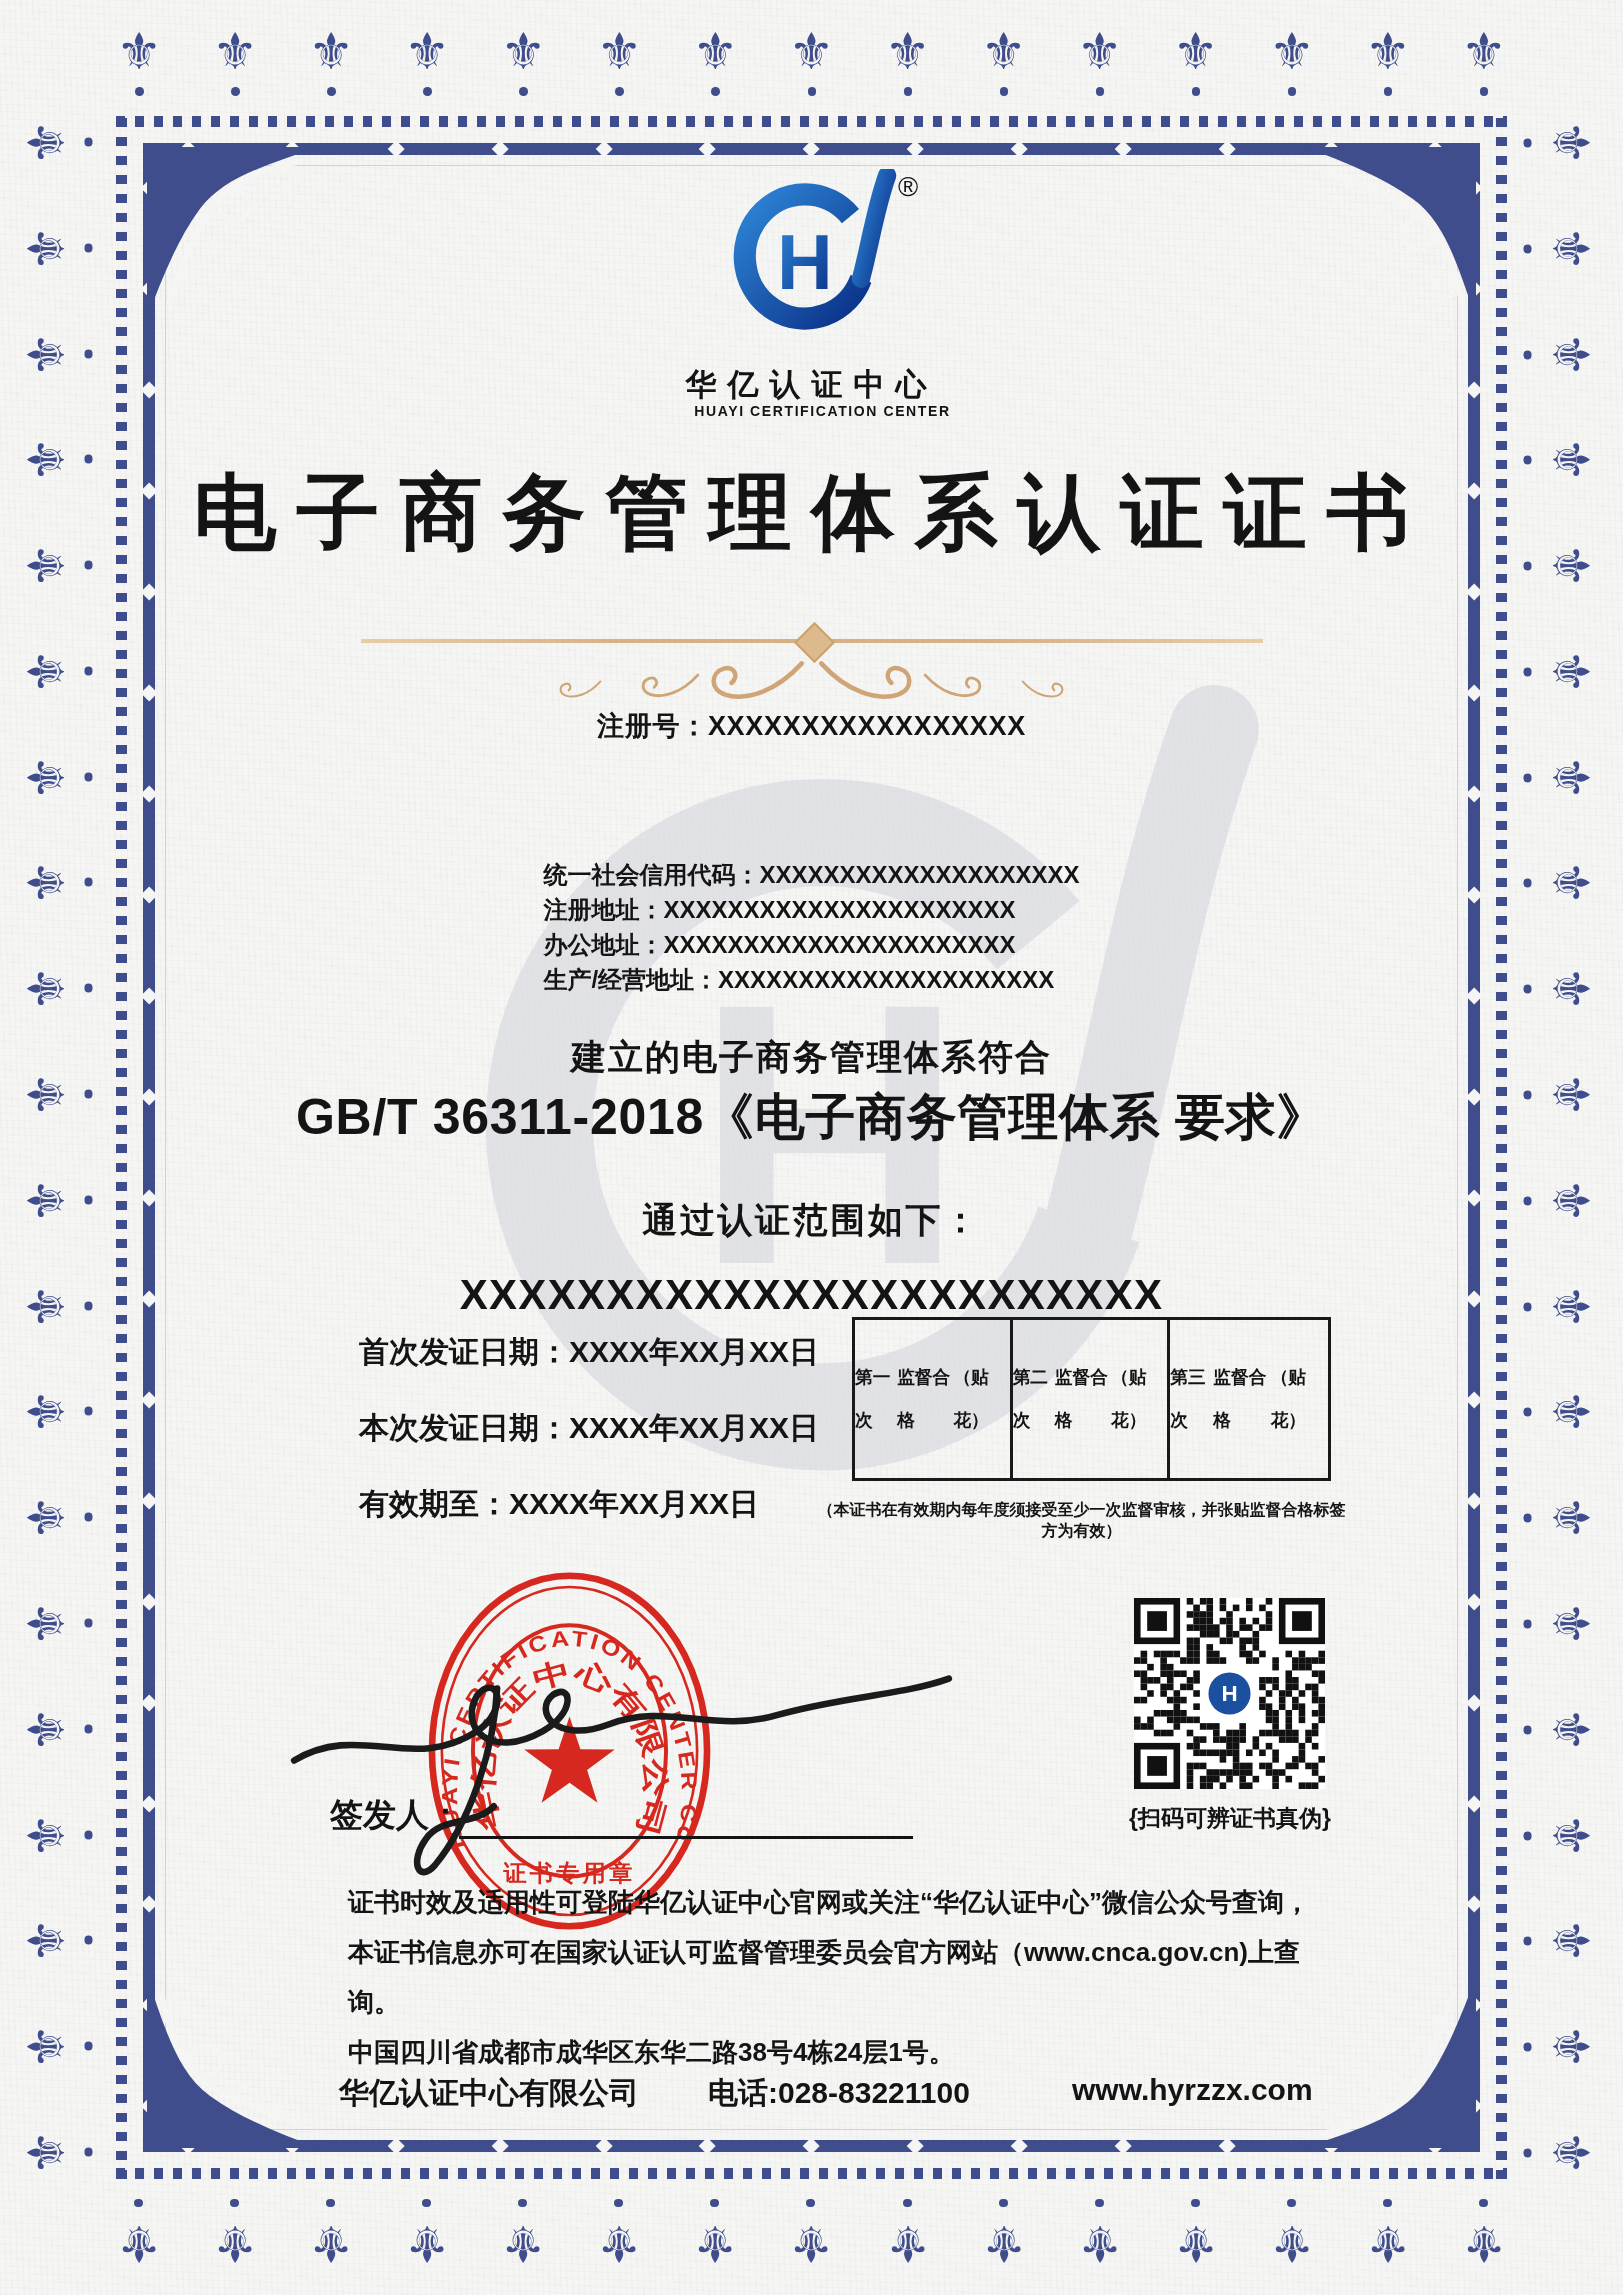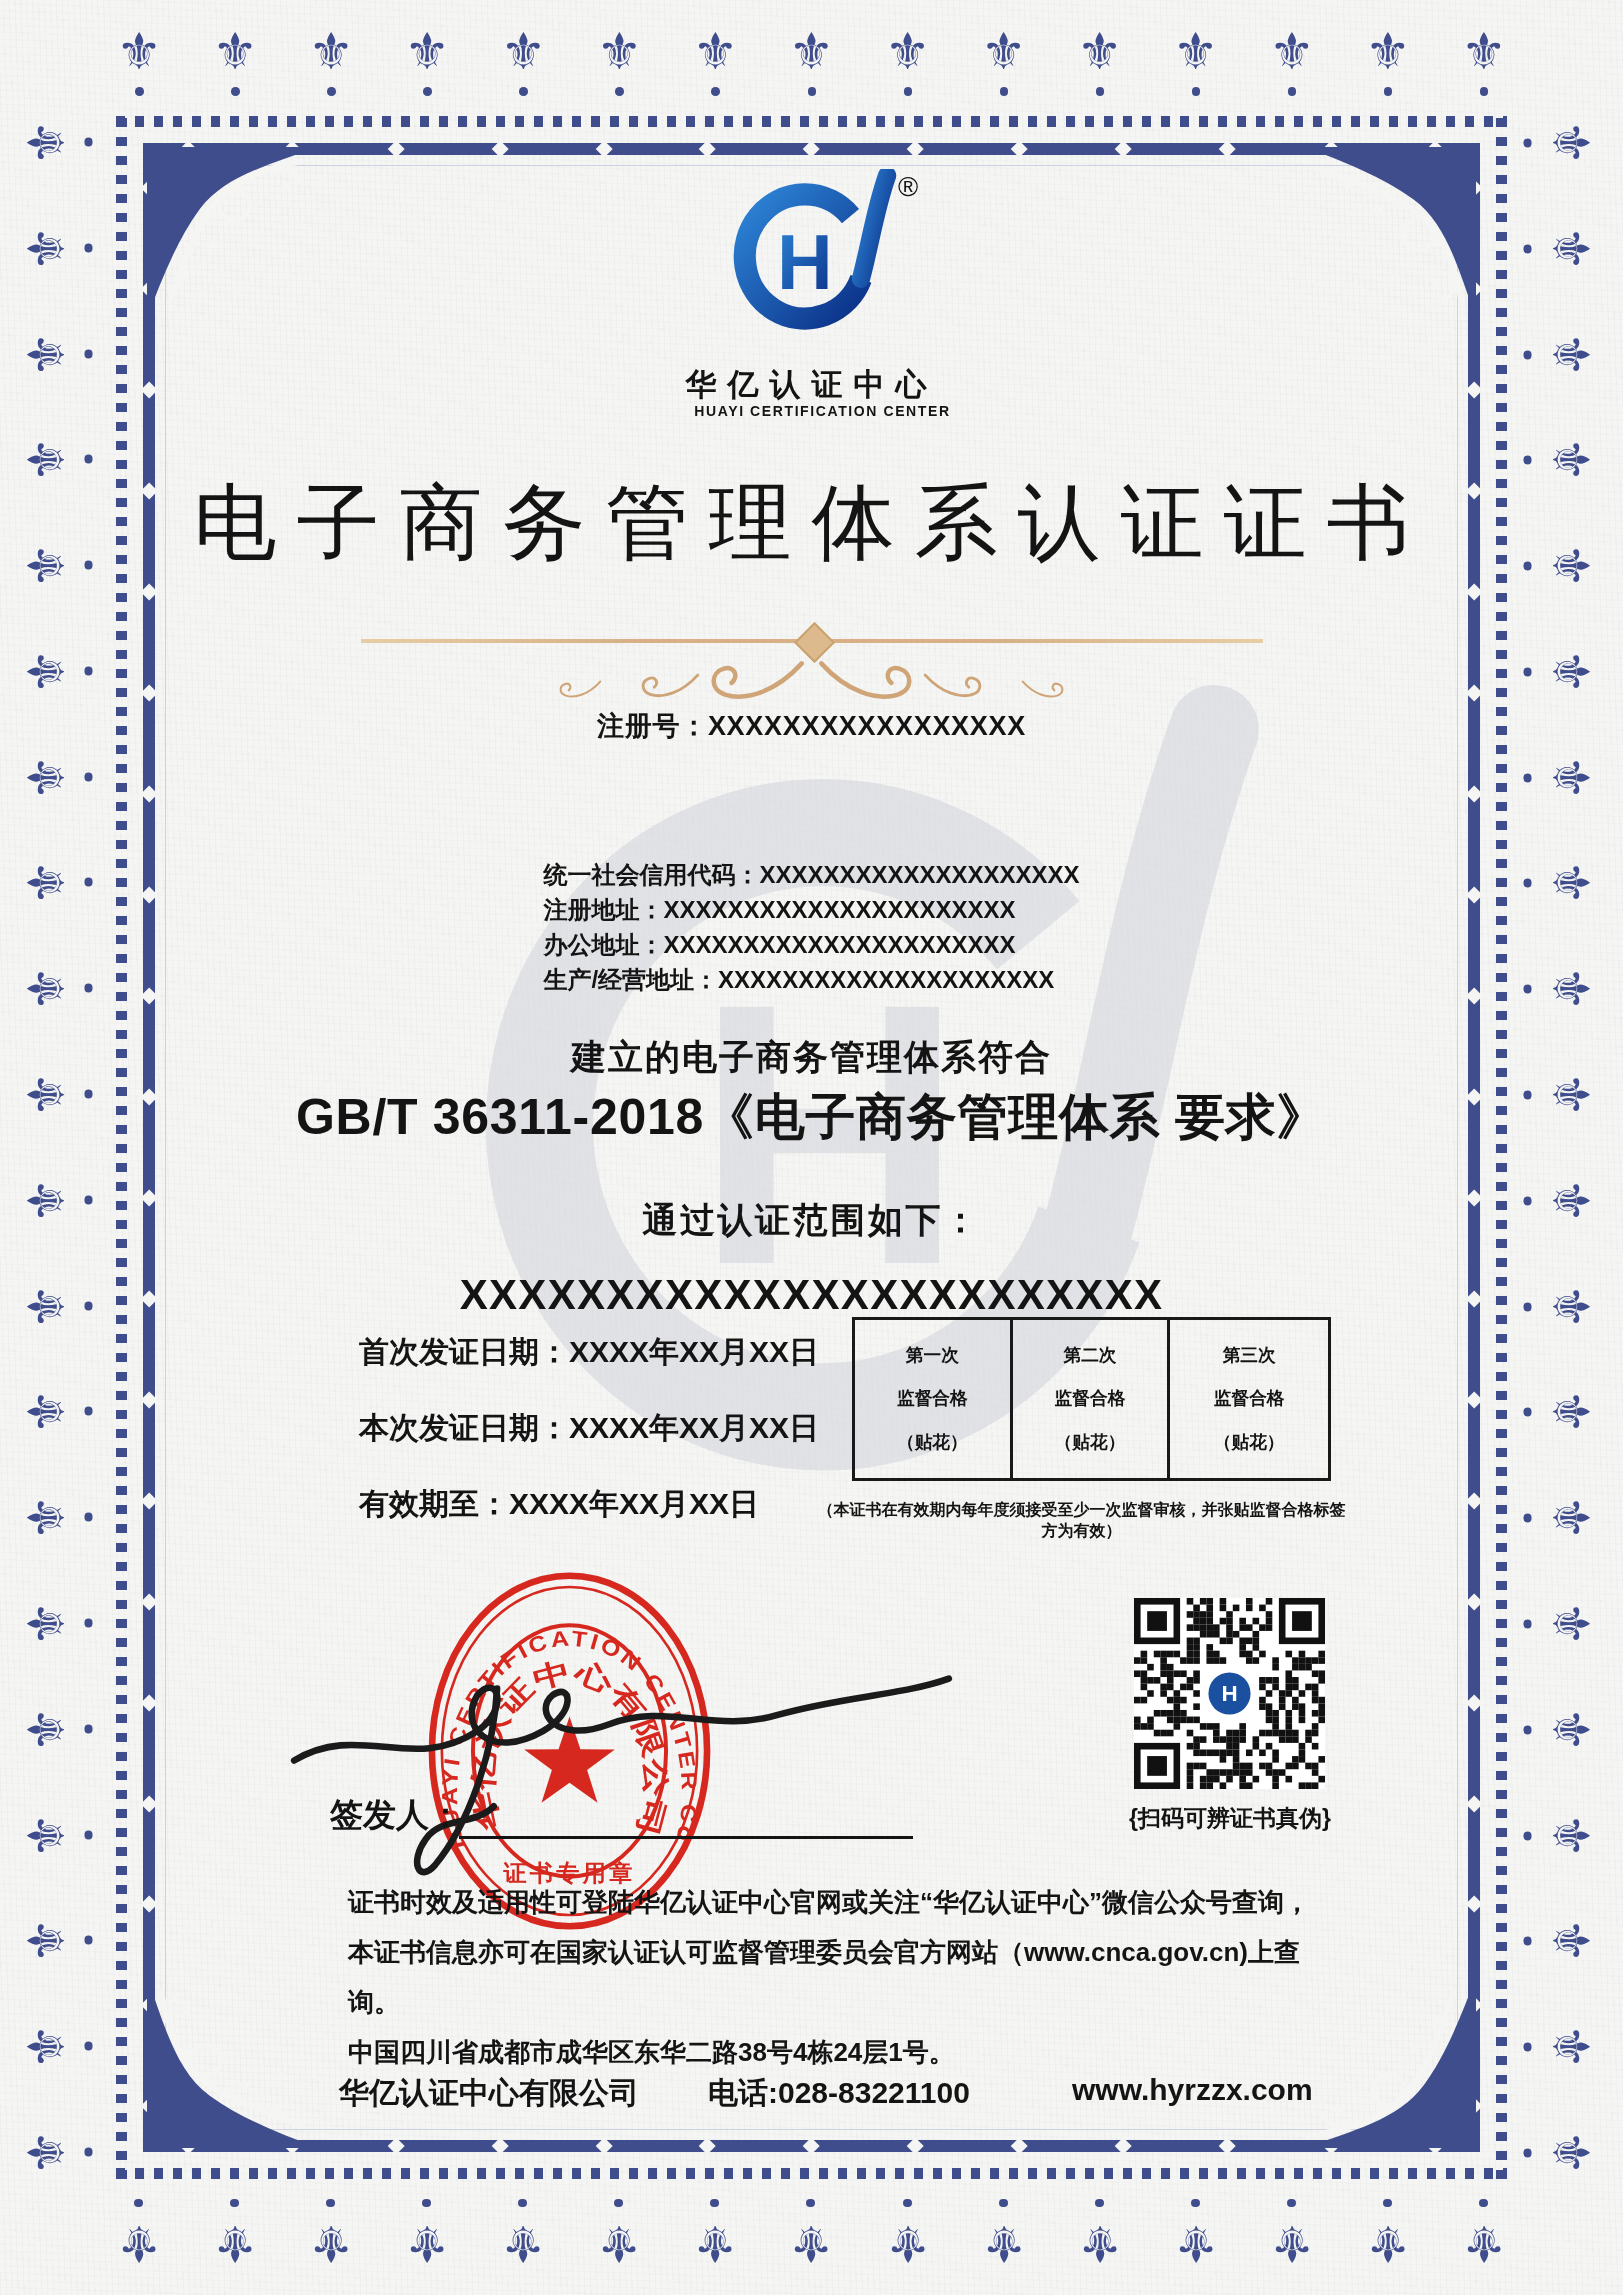--- a/index.html
+++ b/index.html
@@ -53,21 +53,21 @@
 
   
   .content{position:absolute;inset:0;z-index:5;color:#141414;}
   .abs{position:absolute;}
   .ctr{left:0;width:100%;text-align:center;}
 
   .logo-svg{left:692px;top:169px;width:236px;height:196px;}
   .logo-cn{top:364px;font-size:31px;font-weight:900;letter-spacing:11px;}
   .logo-en{top:403px;font-size:14px;font-weight:700;letter-spacing:1.6px;padding-left:11px;}
 
-  .title{top:468px;font-size:83px;font-weight:400;letter-spacing:20px;white-space:nowrap;}
+  .title{top:458px;font-size:83px;font-weight:700;letter-spacing:20px;white-space:nowrap;}
 
   .gold-line{left:361px;top:639px;width:902px;height:3.9px;
     background:linear-gradient(90deg,#e7cda6,#d7b085 30%,#d7b085 70%,#e7cda6);}
   .gold-diamond{left:800px;top:628px;width:25px;height:25px;background:#dcba8e;border:2px solid #c9a26d;
     transform:rotate(45deg);}
   .flourish{left:471px;top:653px;width:681px;height:65px;}
 
   .reg-row{top:708px;font-size:27px;font-weight:700;letter-spacing:0.7px;}
   .company{top:753px;font-size:53px;font-weight:900;letter-spacing:2.6px;}
 
@@ -78,21 +78,21 @@
   .std-intro{top:1034px;font-size:35px;font-weight:900;letter-spacing:2px;}
   .std-name{top:1084px;font-size:50px;font-weight:900;letter-spacing:0.7px;}
   .scope-head{top:1197px;font-size:35px;font-weight:900;letter-spacing:2.6px;}
   .scope-val{top:1254px;font-size:42px;font-weight:700;letter-spacing:1.3px;margin-top:17px;}
 
   .dates{left:359px;top:1332px;font-size:30px;font-weight:800;}
   .dates .row{margin-bottom:35px;white-space:nowrap;}
 
   .sup-table{left:852px;top:1317px;width:479px;height:164px;display:grid;
     grid-template-columns:1fr 1fr 1fr;border:3.3px solid #191919;box-sizing:border-box;background:rgba(255,255,255,0.0);}
-  .sup-cell{border-right:3.3px solid #191919;display:flex;flex-direction:column;justify-content:center;
+  .sup-cell{border-right:3.3px solid #191919;display:flex;flex-direction:row;justify-content:center;
     align-items:center;font-size:17.7px;font-weight:700;line-height:2.45;}
   .sup-cell:last-child{border-right:none;}
   .sup-note{left:813px;top:1500px;width:537px;text-align:center;font-size:16px;font-weight:700;}
 
   .stamp-svg{left:424px;top:1569px;width:291px;height:364px;}
   .sig-svg{left:281px;top:1623px;width:681px;height:275px;}
   .issuer-label{left:330px;top:1793px;font-size:33px;font-weight:800;}
   .issuer-line{left:459px;top:1836px;width:454px;height:3.3px;background:#141414;}
 
   .qr-box{left:1134px;top:1598px;width:191px;height:191px;}

